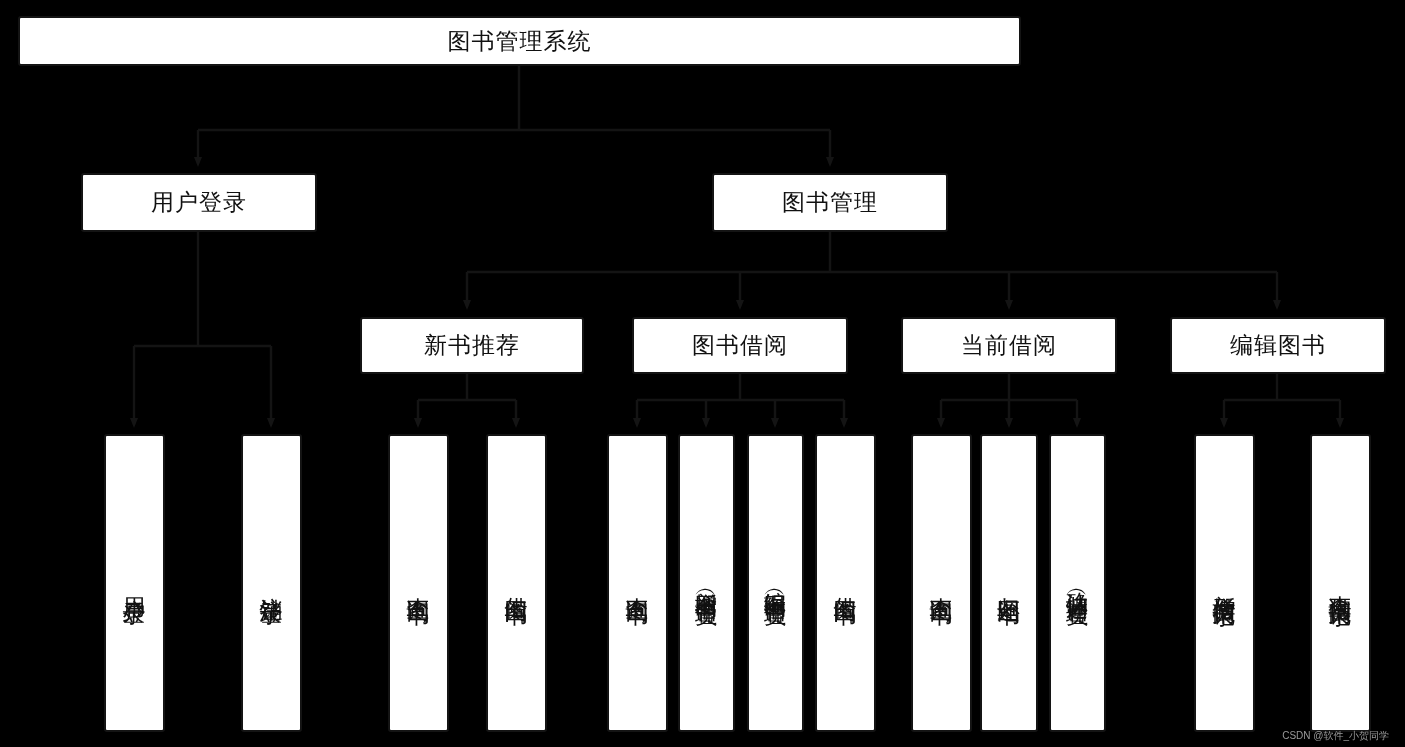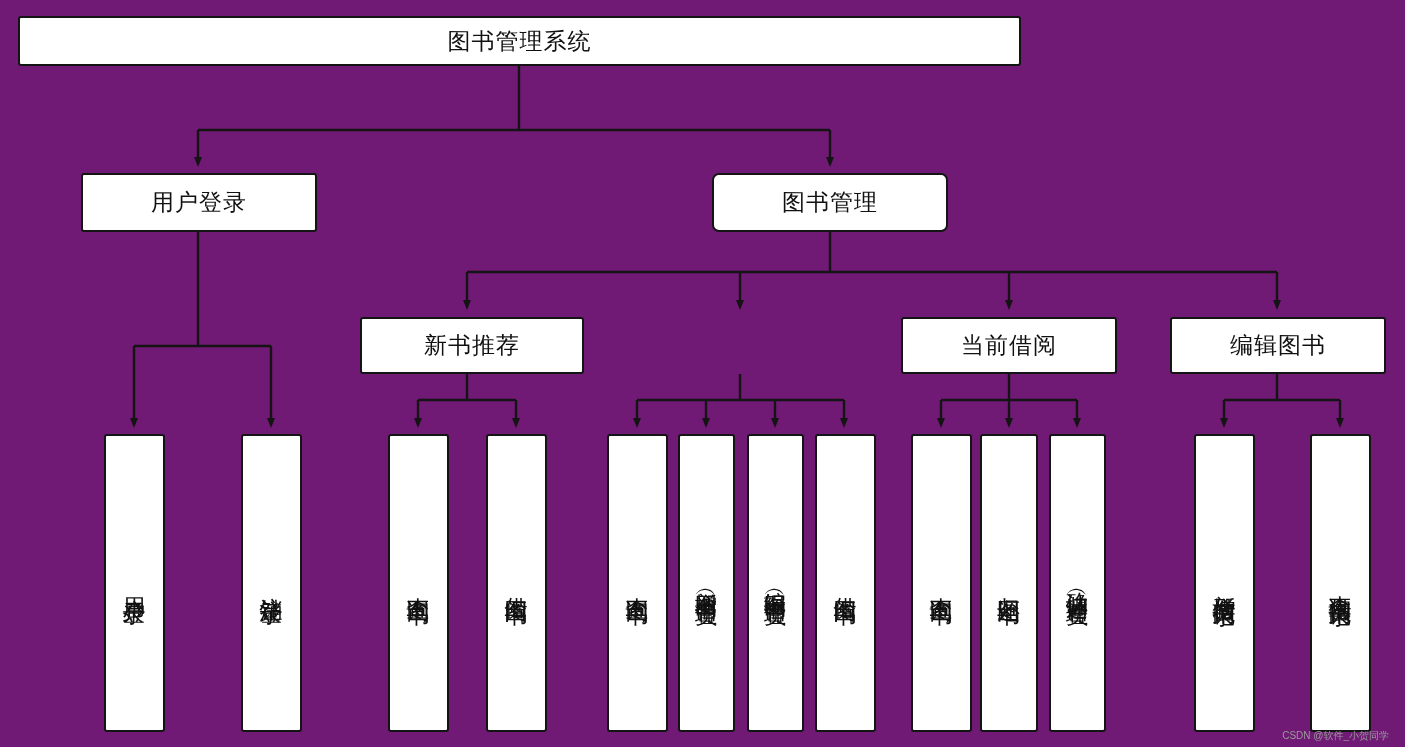--- a/index.html
+++ b/index.html
@@ -8,21 +8,21 @@
     background: #ffffff;
   }
   body {
     font-family: "Liberation Sans", "DejaVu Sans", sans-serif;
     color: #000000;
   }
   #canvas {
     position: relative;
     width: 1405px;
     height: 747px;
-    background: #701a75;
+    background: #000000;
     overflow: hidden;
   }
   .node {
     position: absolute;
     box-sizing: border-box;
     border: 2px solid #141414;
     background: #ffffff;
     border-radius: 3px;
     display: flex;
     align-items: center;
@@ -117,26 +117,29 @@
     </g>
   </svg>
 
   <div class="node horiz" style="left:18px; top:16px; width:1003px; height:50px;">
     <span>图书管理系统</span>
   </div>
 
   <div class="node horiz" style="left:81px; top:173px; width:236px; height:59px;">
     <span>用户登录</span>
   </div>
-  <div class="node horiz" style="left:712px; top:173px; width:236px; height:59px;border-radius:7px;">
+  <div class="node horiz" style="left:712px; top:173px; width:236px; height:59px;">
     <span>图书管理</span>
   </div>
 
   <div class="node horiz" style="left:360px; top:317px; width:224px; height:57px;">
     <span>新书推荐</span>
+  </div>
+  <div class="node horiz" style="left:632px; top:317px; width:216px; height:57px;">
+    <span>图书借阅</span>
   </div>
   <div class="node horiz" style="left:901px; top:317px; width:216px; height:57px;">
     <span>当前借阅</span>
   </div>
   <div class="node horiz" style="left:1170px; top:317px; width:216px; height:57px;">
     <span>编辑图书</span>
   </div>
 
   <div class="node vert" style="left:104px; top:434px; width:61px; height:298px;">
     <span>用户登录</span>

